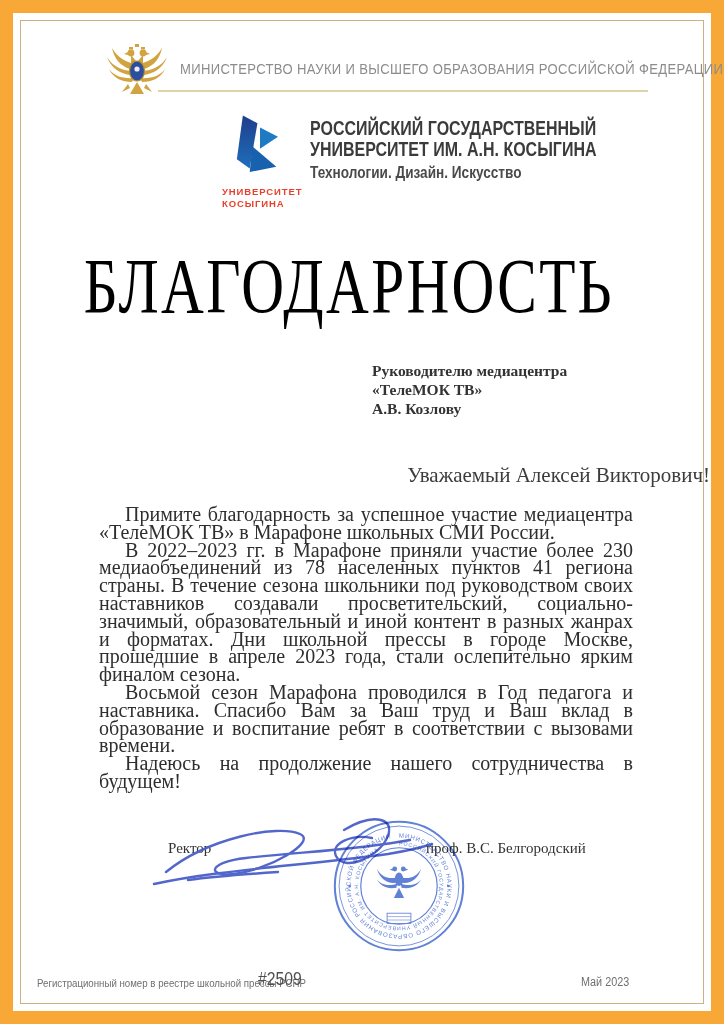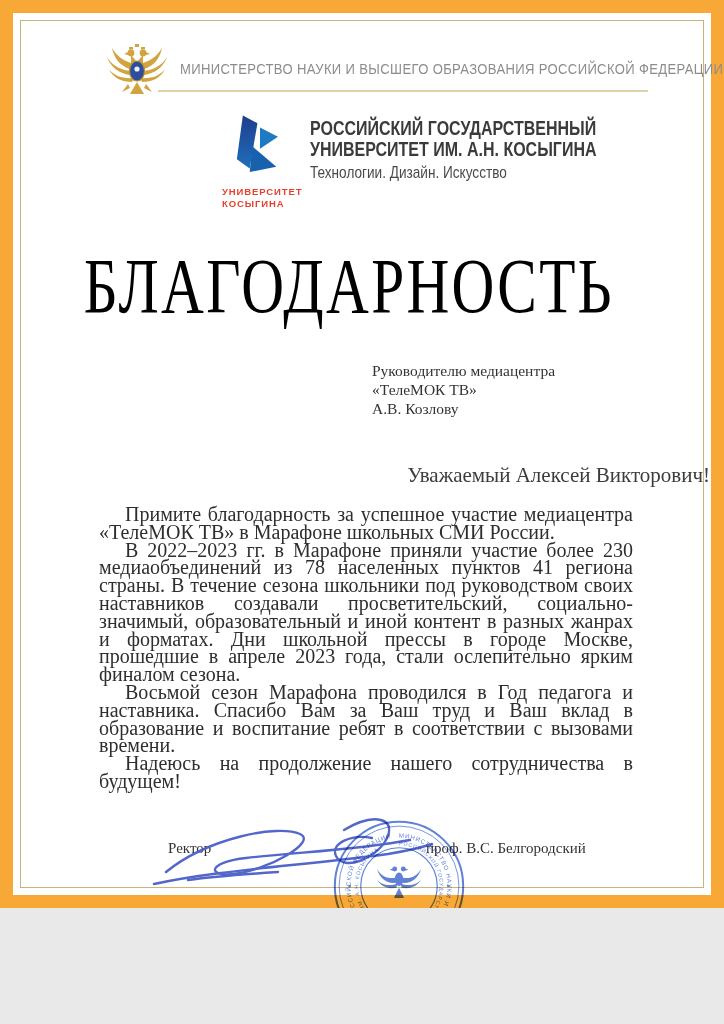--- a/index.html
+++ b/index.html
@@ -1,16 +1,16 @@
 <!DOCTYPE html>
 <html><head>
 <meta charset="utf-8">
 <style>
   html,body{margin:0;padding:0;background:#e9e9e9;}
-  .page{position:relative;width:724px;height:908px;background:#F8A837;overflow:hidden;
+  .page{position:relative;width:724px;height:1024px;background:#F8A837;overflow:hidden;
         font-family:"Liberation Serif",serif;}
   .sheet{position:absolute;left:13px;top:13px;right:13px;bottom:13px;background:#ffffff;}
   .frame-line{position:absolute;left:20px;top:20px;right:20px;bottom:20px;
               border:1.5px solid #C9B380;pointer-events:none;}
 
   
   .emblem{position:absolute;left:104px;top:42px;width:66px;height:56px;}
   .ministry{position:absolute;left:180px;top:61px;width:500px;color:#8c8c8c;
             font-family:"Liberation Sans",sans-serif;font-size:14.5px;letter-spacing:.4px;
             white-space:nowrap;}
@@ -19,29 +19,29 @@
 
   
   .klogo{position:absolute;left:227px;top:112px;width:66px;height:72px;}
   .klogo-caption{position:absolute;left:222px;top:186px;color:#E8402C;
                  font-family:"Liberation Sans",sans-serif;font-size:9.5px;font-weight:bold;
                  letter-spacing:.9px;line-height:11.5px;}
   .uni-name{position:absolute;left:310px;top:118px;font-family:"Liberation Sans",sans-serif;
             color:#3b3b3b;line-height:21px;white-space:nowrap;}
   .uni-name .l1,.uni-name .l2{font-size:20px;font-weight:bold;display:block;}
   .uni-name .l1>span,.uni-name .l2>span,.uni-name .l3>span{display:inline-block;transform:scaleX(.8);transform-origin:left center;}
-  .uni-name .l3{font-size:17px;font-weight:normal;color:#4a4a4a;display:block;margin-top:2px;}
+  .uni-name .l3{font-size:17px;font-weight:bold;color:#4a4a4a;display:block;margin-top:2px;}
 
   
   .title{position:absolute;left:0;top:246px;width:724px;text-align:left;color:#000000;
          font-size:78px;line-height:80px;letter-spacing:3px;white-space:nowrap;}
   .title>span{display:inline-block;transform:scaleX(.76);transform-origin:center;}
 
   
-  .addressee{position:absolute;left:372px;top:361px;font-size:15.5px;font-weight:normal;
+  .addressee{position:absolute;left:372px;top:361px;font-size:15.5px;font-weight:bold;
              color:#333;line-height:19px;}
 
   
   .salutation{position:absolute;left:50px;top:463px;width:660px;text-align:right;
               font-size:21px;color:#3c3c3c;}
 
   
   .body-text{position:absolute;left:99px;top:506px;width:534px;font-size:20px;
              line-height:17.8px;color:#2e2e2e;text-align:justify;}
   .body-text p{margin:0;text-indent:26px;}

